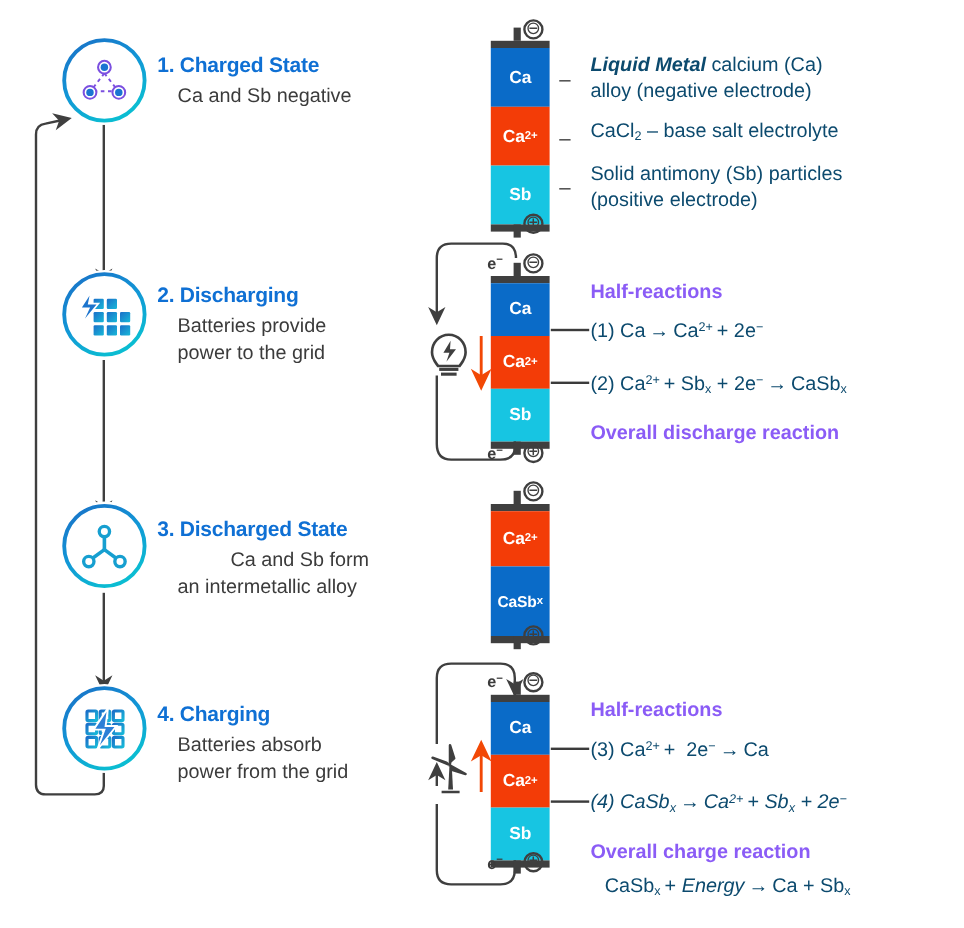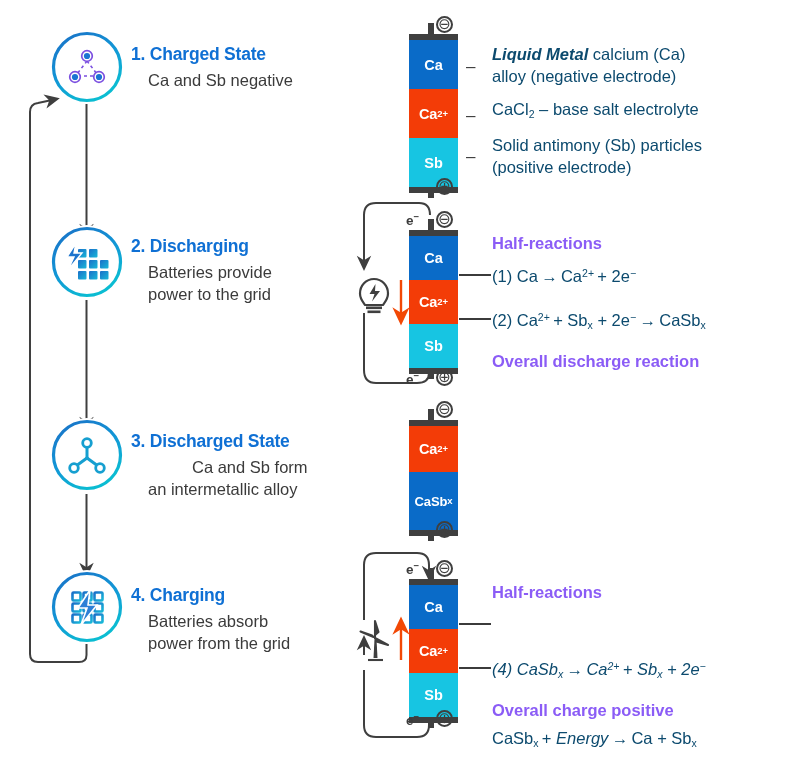--- a/index.html
+++ b/index.html
@@ -337,21 +337,24 @@
     <span>⊕</span>
   </div>
   <div class="elabel" style="left:406px;top:711px;">
     e<sup>−</sup>
   </div>
 
   <div class="leader" style="left:459px;top:623px;width:32px;"></div>
   <div class="leader" style="left:459px;top:667px;width:32px;"></div>
 
   <div class="rtext hdr" style="left:492px;top:582px;">Half-reactions</div>
+  <div class="rtext" style="left:492px;top:612px;">
+    (3) Ca<sup>2+</sup> +&nbsp; 2e<sup>−</sup> → Ca
+  </div>
   <div class="rtext" style="left:492px;top:656px;font-style:italic;">
     (4) CaSb<sub>x</sub> → Ca<sup>2+</sup> + Sb<sub>x</sub> + 2e<sup>−</sup>
   </div>
-  <div class="rtext hdr" style="left:492px;top:700px;">Overall charge positive</div>
-  <div class="rtext" style="left:492px;top:728px;">
+  <div class="rtext hdr" style="left:492px;top:700px;">Overall charge reaction</div>
+  <div class="rtext" style="left:504px;top:728px;">
     CaSb<sub>x</sub> + <i>Energy</i> → Ca + Sb<sub>x</sub>
   </div>
 
 </div>
 
 </body></html>

